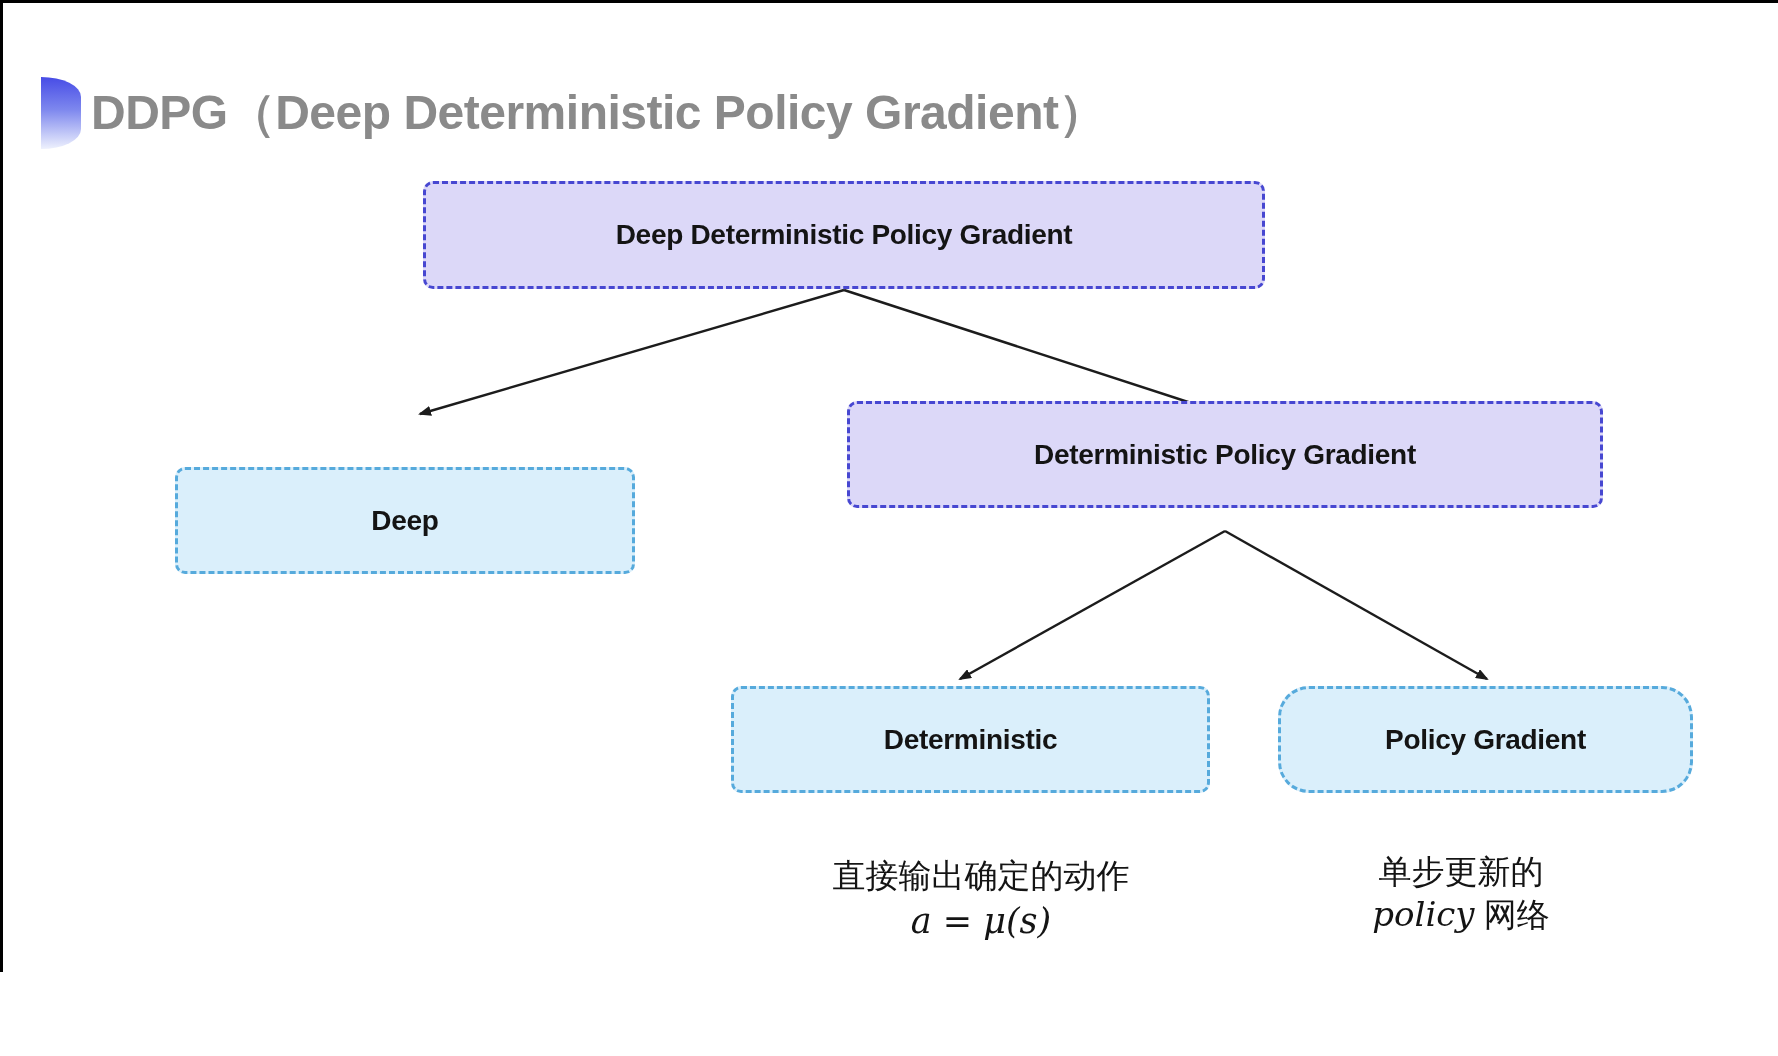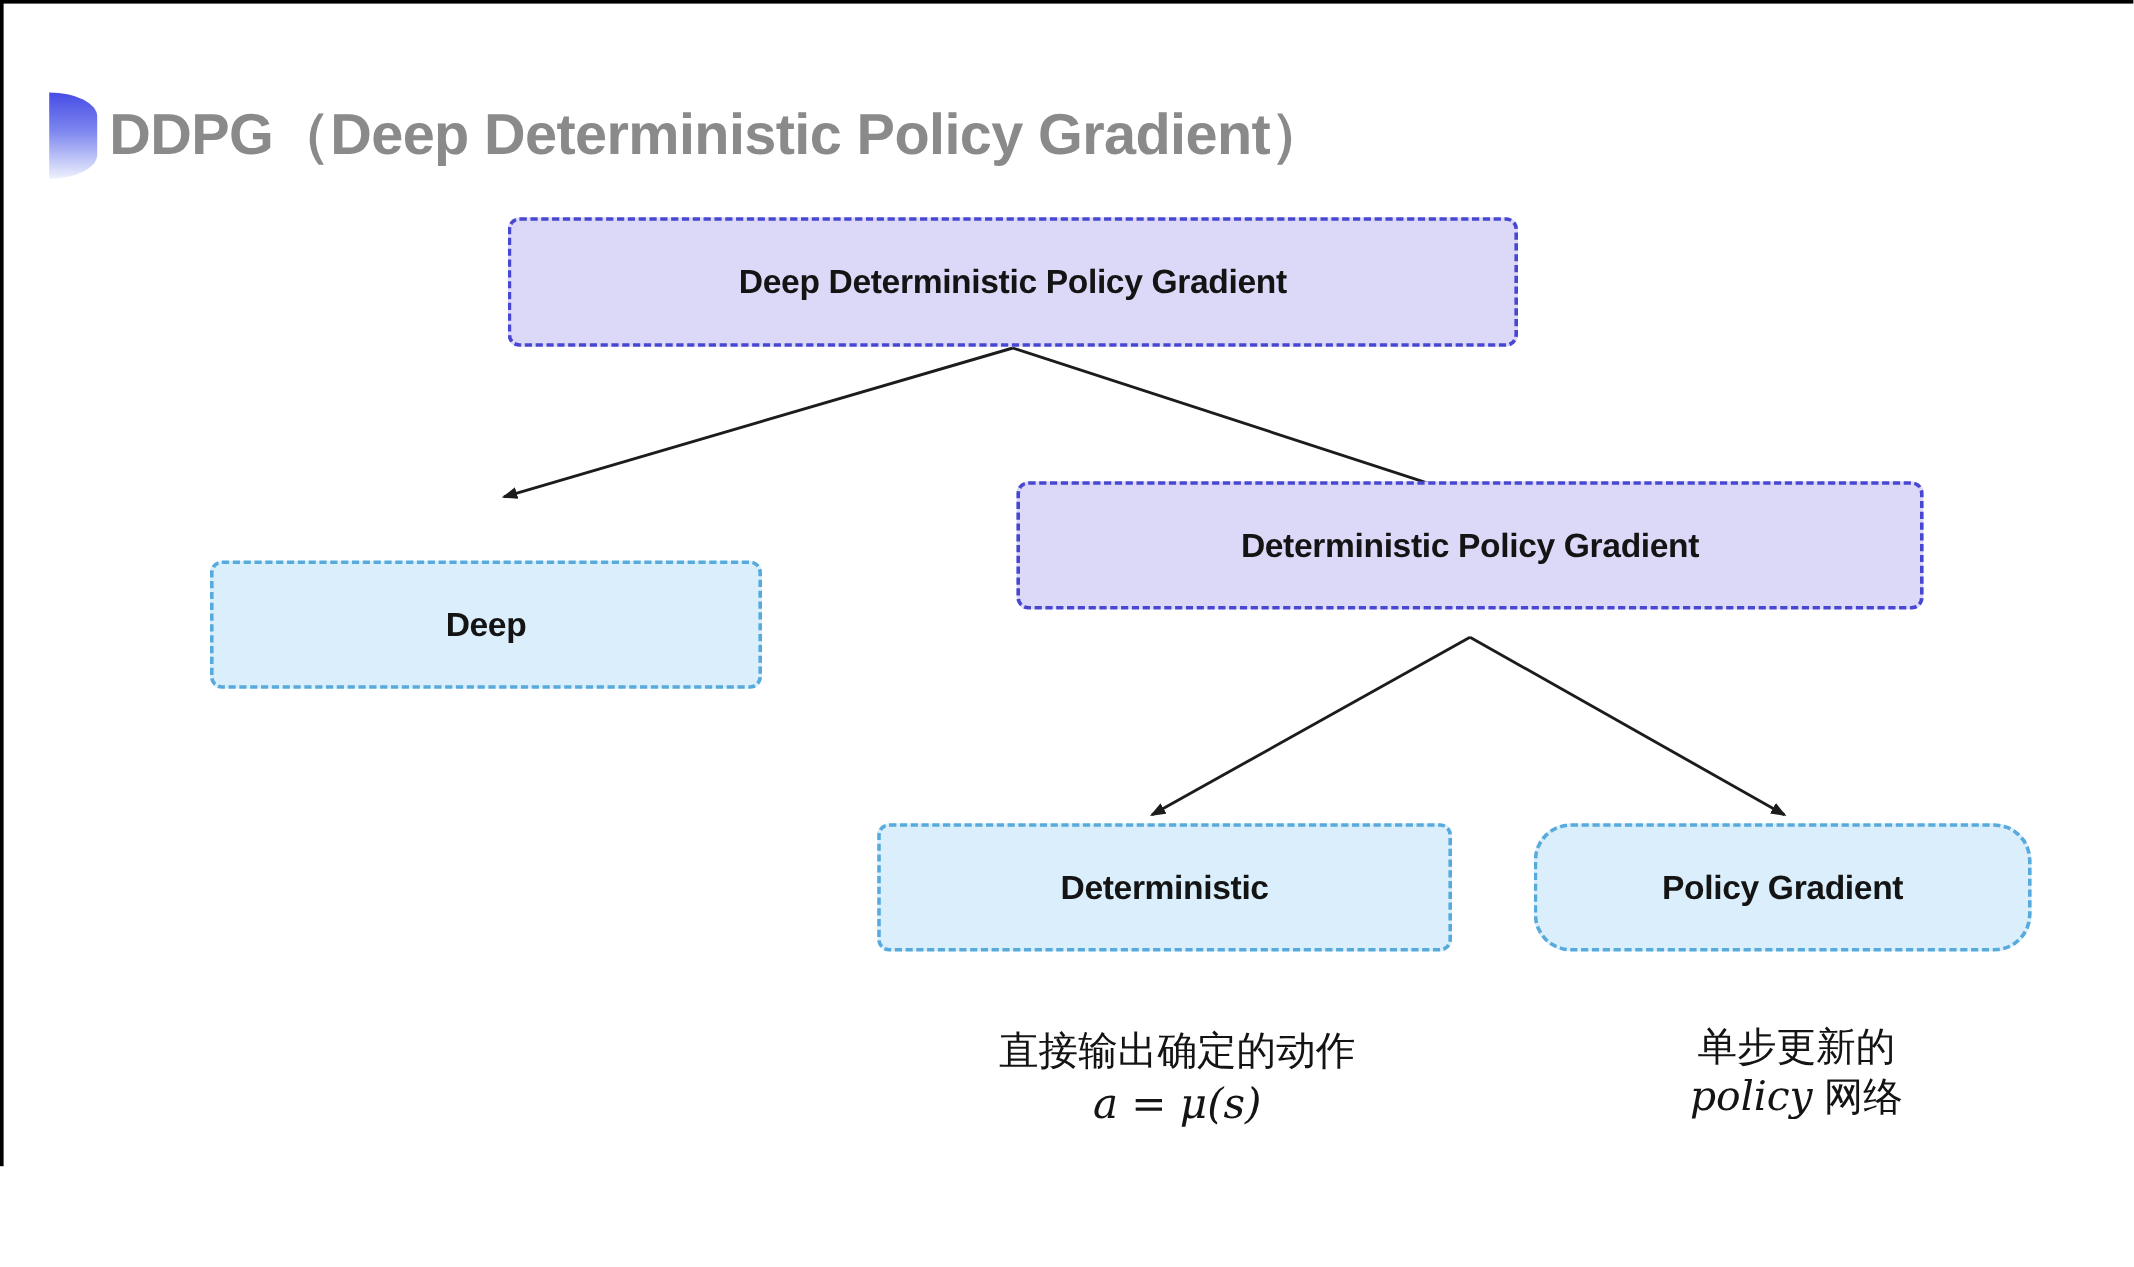--- a/index.html
+++ b/index.html
@@ -41,21 +41,21 @@
   .node-pg{left:1275px;top:683px;width:415px;height:107px;border-radius:31px;}
   
   .arrows{position:absolute;left:0;top:0;width:1778px;height:1056px;pointer-events:none;}
   .arrows line{stroke:var(--arrow-color);stroke-width:2.4;}
   
   .note{position:absolute;transform:translateX(-50%);text-align:center;color:var(--text-color);white-space:nowrap;}
   .note-deep{left:405px;top:832px;}
   .note-deep .line{font-size:33px;line-height:58px;font-weight:500;}
   .note-det{left:978px;top:850px;}
   .note-det .line{font-size:33px;line-height:46px;font-weight:500;}
-  .note-pg{left:1494px;top:848px;}
+  .note-pg{left:1458px;top:848px;}
   .note-pg .line{font-size:33px;line-height:42px;font-weight:500;}
   .it{font-family:"DejaVu Serif", serif;font-style:italic;font-weight:400;font-size:34px;}
   .formula{font-family:"DejaVu Serif", serif;font-style:italic;font-weight:400;font-size:35px;line-height:44px;}
 </style>
 </head>
 <body>
 
 <div class="slide">
 
   <div class="title-row">

